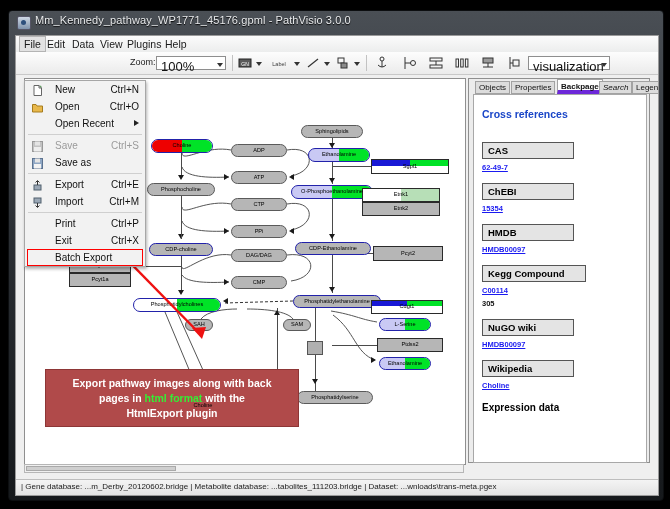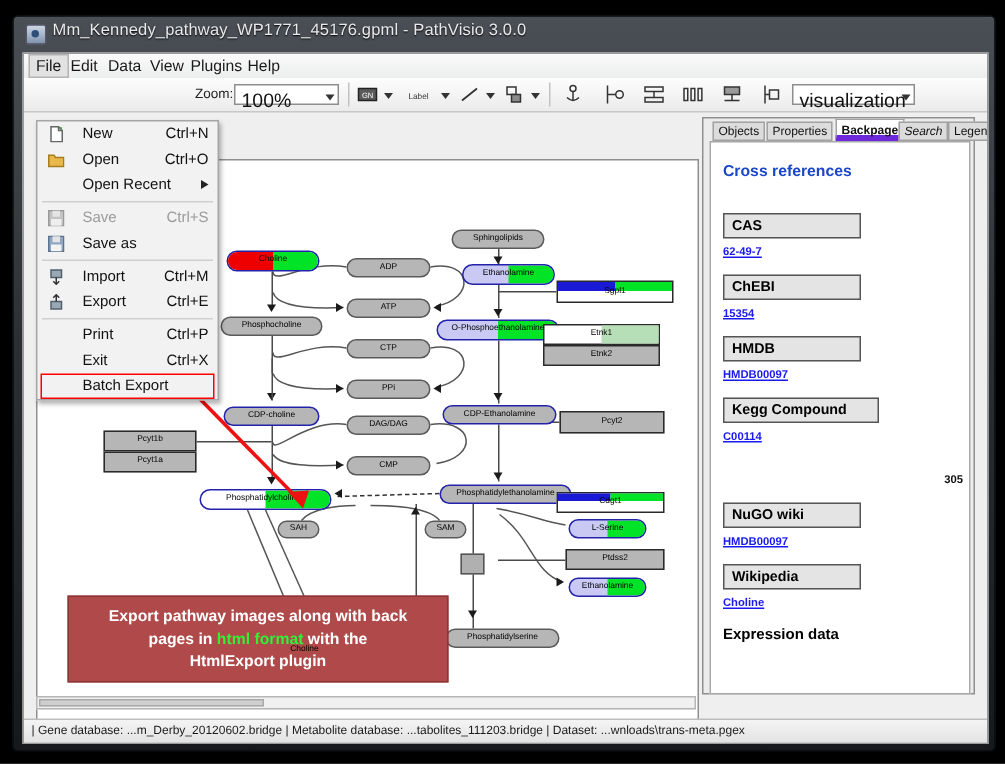--- a/index.html
+++ b/index.html
@@ -38,21 +38,21 @@
   .tbcombo .val{position:absolute;left:4px;top:2px;font-size:13px;color:#111;}
   .tbcombo .arw{position:absolute;right:2px;top:6px;width:0;height:0;
     border-left:3px solid transparent;border-right:3px solid transparent;border-top:4px solid #333;}
   .tbbtn{position:absolute;top:3px;height:16px;}
   .tbsep{position:absolute;top:3px;width:1px;height:16px;background:#c2c2c2;}
   .caret{position:absolute;top:10px;width:0;height:0;
     border-left:3px solid transparent;border-right:3px solid transparent;border-top:4px solid #333;}
 
   
   .canvaswrap{position:absolute;left:8px;top:42px;width:440px;height:385px;background:#fff;
-    border:1px solid #8f8f8f;overflow:hidden;margin-top:28px;}
+    border:1px solid #8f8f8f;overflow:hidden;}
   .canvas{position:absolute;left:0;top:0;width:440px;height:385px;}
 
   
   .node{position:absolute;box-sizing:border-box;font-size:5.6px;color:#000;
     display:flex;align-items:center;justify-content:center;text-align:center;line-height:1;}
   .metab{border-radius:9px;border:1px solid #5a5a5a;background:#b6b6b6;}
   .metab-b{border-radius:9px;border:1.2px solid #2222aa;overflow:hidden;}
   .genewrap{position:absolute;border:1px solid #2a2a2a;box-sizing:border-box;background:#b6b6b6;}
   .halfred{position:absolute;left:0;top:0;width:50%;height:100%;background:#ee0000;}
   .halfgrn{position:absolute;right:0;top:0;width:50%;height:100%;background:#00e327;}
@@ -103,21 +103,21 @@
   .tab{position:absolute;top:2px;height:13px;line-height:12px;font-size:8px;color:#111;
     background:#dcdcdc;border:1px solid #a2a2a2;box-sizing:border-box;padding:0 3px;}
   .tab.active{top:0;height:15px;line-height:14px;background:#fff;border-bottom:4px solid #6d28d9;font-weight:bold;}
   .sidebody{position:absolute;left:4px;top:15px;width:174px;height:369px;background:#fff;
     border:1px solid #a8a8a8;box-sizing:border-box;overflow:hidden;}
   .sideinner{position:absolute;left:8px;top:0;width:160px;}
   .xrefttl{font-size:10.5px;font-weight:bold;color:#1a46c8;margin-top:13px;}
   .secbox{margin-top:11px;width:92px;height:17px;background:#e4e4e4;border:1px solid #555;
     box-sizing:border-box;font-size:9.5px;font-weight:bold;color:#000;line-height:15px;padding-left:5px;}
   .seclink{margin-top:4px;font-size:7.5px;font-weight:bold;color:#1a1af0;text-decoration:underline;}
-  .secplain{margin-top:20px;font-size:7.5px;font-weight:bold;color:#111;text-align:right;}
+  .secplain{margin-top:4px;font-size:7.5px;font-weight:bold;color:#111;}
   .expr{margin-top:12px;font-size:10px;font-weight:bold;color:#000;}
 
   
   .hscroll{position:absolute;left:8px;top:428px;width:440px;height:9px;background:#f0f0f0;border:1px solid #b6b6b6;box-sizing:border-box;}
   .hthumb{position:absolute;left:1px;top:1px;width:150px;height:5px;background:#cfcfcf;border:1px solid #a9a9a9;box-sizing:border-box;}
 
   
   .statusbar{position:absolute;left:0;bottom:0;width:100%;height:15px;
     background:linear-gradient(180deg,#f4f4f4,#e3e3e3);border-top:1px solid #bdbdbd;}
   .stext{position:absolute;left:5px;top:2px;font-size:8px;color:#1a1a1a;white-space:nowrap;}
@@ -517,36 +517,36 @@
                 <rect x="2" y="6" width="7" height="4.5" fill="#f3f3f3"></rect>
               </svg>
           </span>
           <span>Save as</span>
           <span class="acc"></span>
         </div>
         <div class="dsep"></div>
         <div class="ditem">
           <span class="dicon">
             <svg width="11" height="11" viewBox="0 0 11 11">
+                <rect x="2" y="5" width="7" height="5" fill="#9aa7b5" stroke="#51606e"></rect>
+                <path d="M5.5 5V1M3.5 2.5l2-2 2 2" fill="none" stroke="#333"></path>
+              </svg>
+          </span>
+          <span>Export</span>
+          <span class="acc">Ctrl+E</span>
+        </div>
+        <div class="ditem">
+          <span class="dicon">
+            <svg width="11" height="11" viewBox="0 0 11 11">
                 <rect x="2" y="1" width="7" height="5" fill="#9aa7b5" stroke="#51606e"></rect>
                 <path d="M5.5 6v4M3.5 8.5l2 2 2-2" fill="none" stroke="#333"></path>
               </svg>
           </span>
           <span>Import</span>
           <span class="acc">Ctrl+M</span>
-        </div>
-        <div class="ditem">
-          <span class="dicon">
-            <svg width="11" height="11" viewBox="0 0 11 11">
-                <rect x="2" y="5" width="7" height="5" fill="#9aa7b5" stroke="#51606e"></rect>
-                <path d="M5.5 5V1M3.5 2.5l2-2 2 2" fill="none" stroke="#333"></path>
-              </svg>
-          </span>
-          <span>Export</span>
-          <span class="acc">Ctrl+E</span>
         </div>
         <div class="dsep"></div>
         <div class="ditem">
           <span>Print</span>
           <span class="acc">Ctrl+P</span>
         </div>
         <div class="ditem">
           <span>Exit</span>
           <span class="acc">Ctrl+X</span>
         </div>

